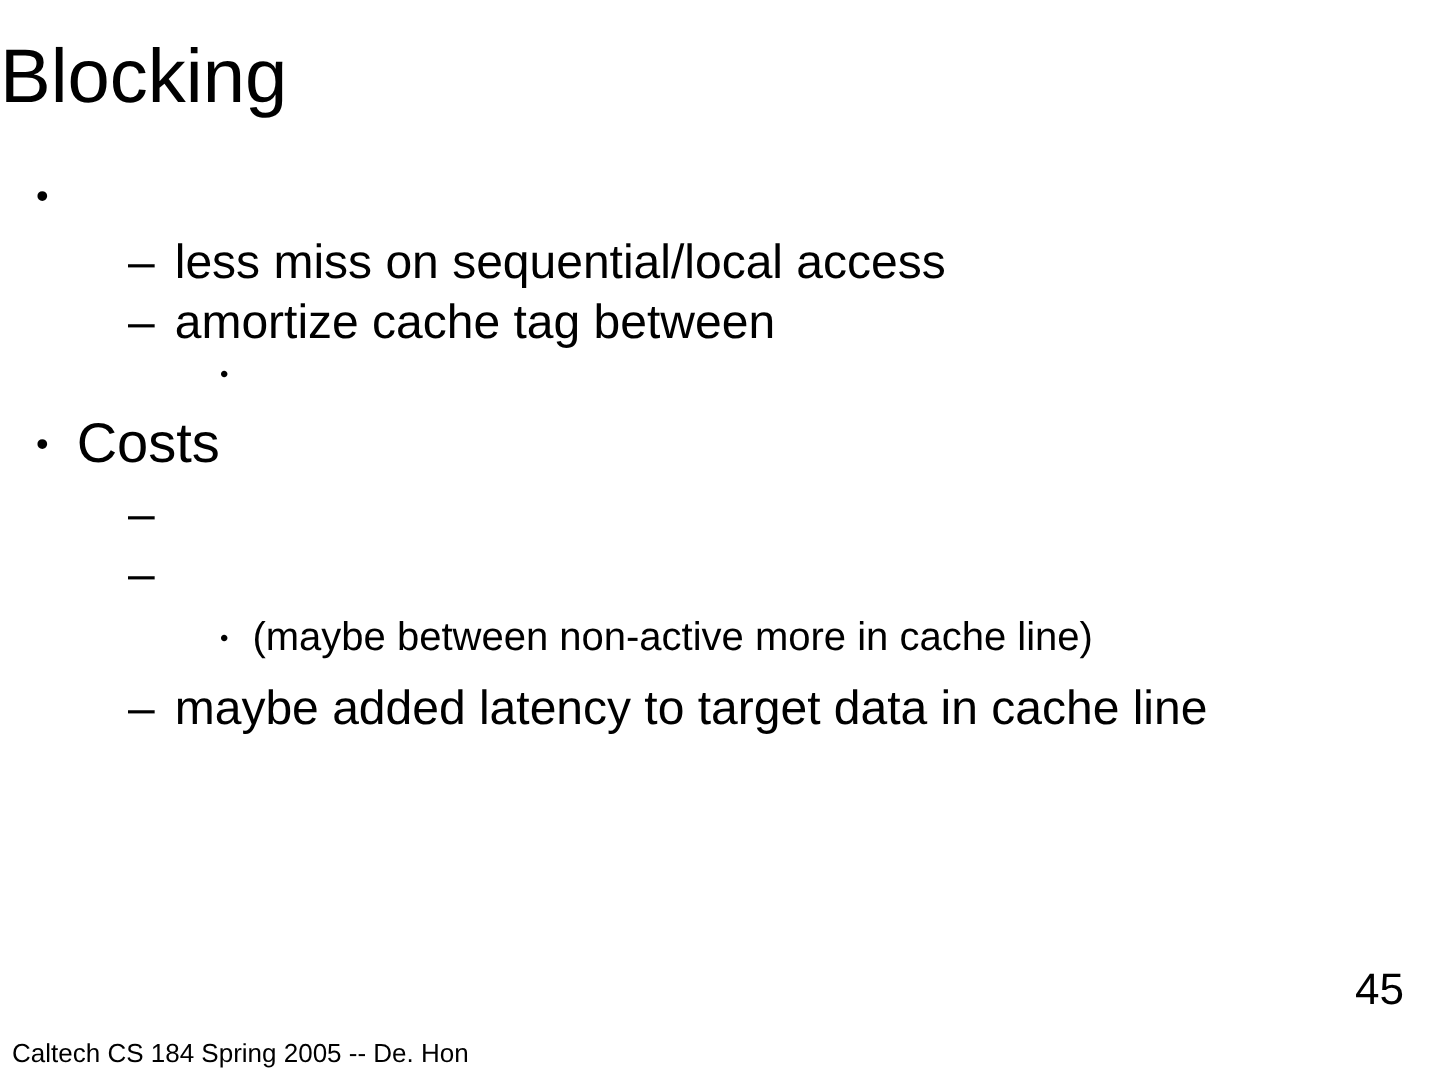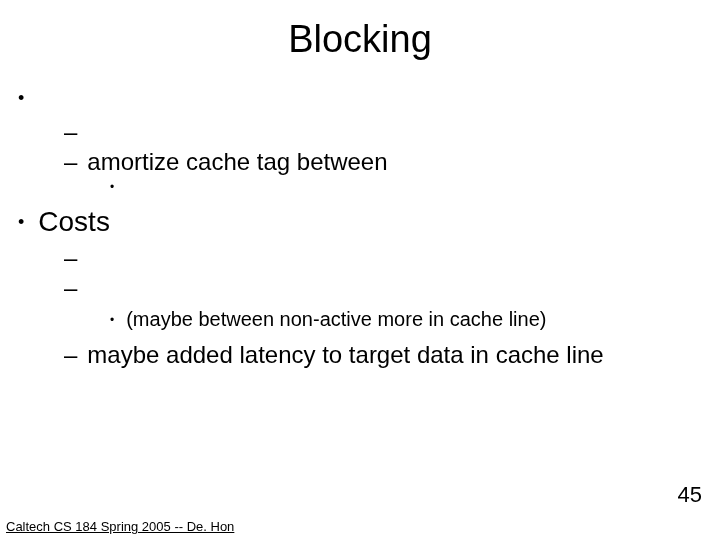--- a/index.html
+++ b/index.html
@@ -6,21 +6,21 @@
   body {
     width: 720px;
     height: 540px;
     background: #fff;
     font-family: Arial, Helvetica, sans-serif;
     color: #000;
     position: relative;
     overflow: hidden;
   }
   .title {
-    text-align: center;
+    text-align: left;
     font-size: 38px;
     font-weight: 400;
     margin-top: 18px;
     margin-bottom: 30px;
   }
   .content {
     padding-left: 18px;
     padding-right: 18px;
   }
   .l1 {
@@ -59,41 +59,41 @@
     font-size: 12px;
     margin-right: 12px;
     position: relative;
     top: -2px;
   }
   .footer {
     position: absolute;
     left: 6px;
     bottom: 6px;
     font-size: 13px;
-    text-decoration: underline;
   }
   .pagenum {
     position: absolute;
     right: 18px;
     bottom: 32px;
     font-size: 22px;
   }
 </style>
 </head>
 <body>
 
 <div class="title">Blocking</div>
 
 <div class="content">
 
   <div class="l1">
     <span class="bullet">•</span>
   </div>
   <div class="l2">
     <span class="dash">–</span>
+    <span>less miss on sequential/local access</span>
   </div>
   <div class="l2">
     <span class="dash">–</span>
     <span>amortize cache tag between</span>
   </div>
   <div class="l3">
     <span class="bullet">•</span>
   </div>
 
   <div class="l1">

